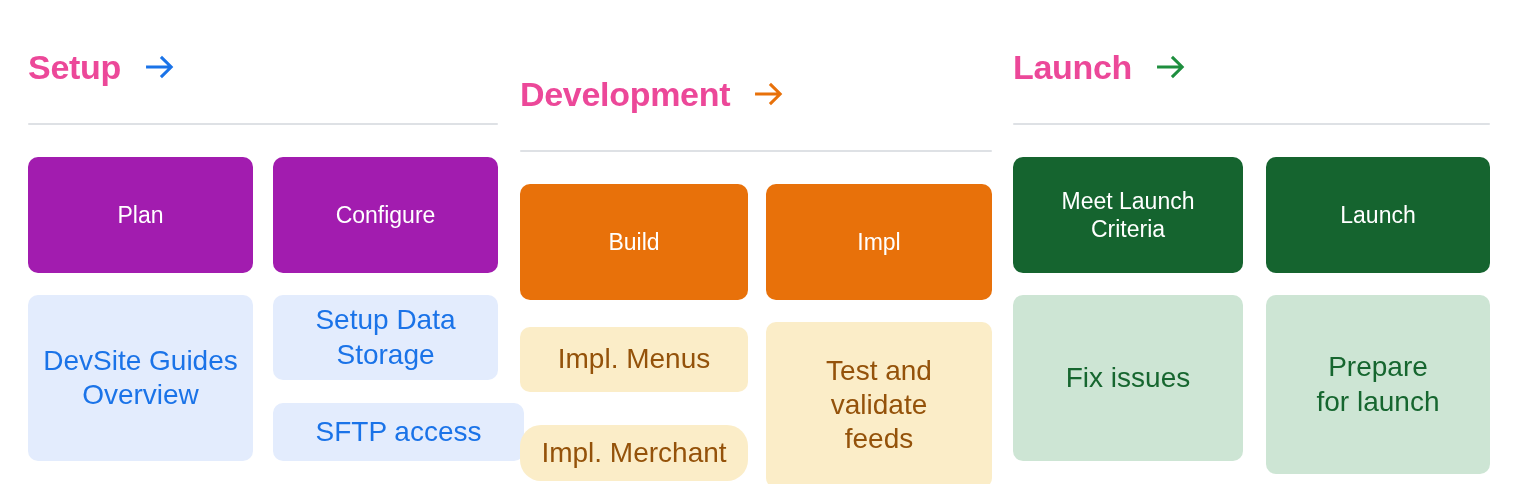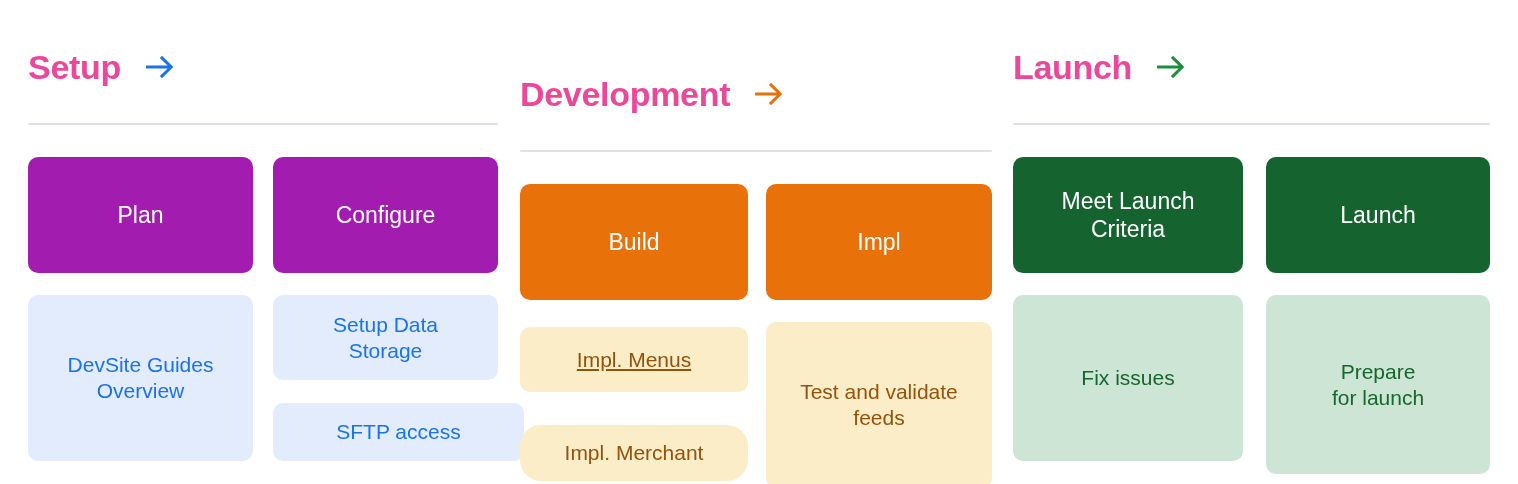--- a/index.html
+++ b/index.html
@@ -76,21 +76,21 @@
     line-height: 1.22;
   }
   .card-primary {
     top: 0;
     height: 116px;
     font-size: 23px;
     font-weight: 400;
     color: #ffffff;
   }
   .card-sub {
-    font-size: 21px;
+    font-size: 28px;
     font-weight: 400;
   }
 
   
   .theme-blue .card-primary   { background: #a21caf; }
   .theme-blue .card-sub       { background: #e3ecfd; color: #1a73e8; }
   .theme-orange .card-primary { background: #e8710a; }
   .theme-orange .card-sub     { background: #fbedc8; color: #94520a; }
   .theme-green .card-primary  { background: #15642f; }
   .theme-green .card-sub      { background: #cde5d4; color: #16662f; }
@@ -148,21 +148,21 @@
         <path d="M3.2 12h16.2M13.4 5.6L19.9 12l-6.5 6.4" fill="none" stroke="#e8710a" stroke-width="2.1" stroke-linecap="square" stroke-linejoin="miter"></path>
       </svg>
     </div>
 
     <div class="phase-divider" style="width:472px;"></div>
 
     <div class="track" style="left:0px; width:228px;">
       <div class="card card-primary" style="width:228px;">
         <span class="card-text">Build</span>
       </div>
-      <div class="card card-sub" style="width:228px; top:143px; height:65px;text-decoration:underline;">
+      <div class="card card-sub" style="width:228px; top:143px; height:65px;">
         <span class="card-text">Impl. Menus</span>
       </div>
       <div class="card card-sub" style="width:228px; top:241px; height:56px;border-radius:21px;">
         <span class="card-text">Impl. Merchant</span>
       </div>
     </div>
 
     <div class="track" style="left:246px; width:226px;">
       <div class="card card-primary" style="width:226px;">
         <span class="card-text">Impl</span>

